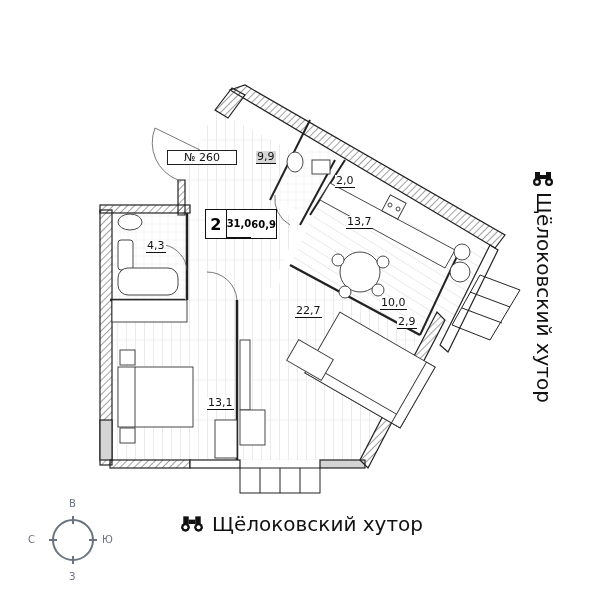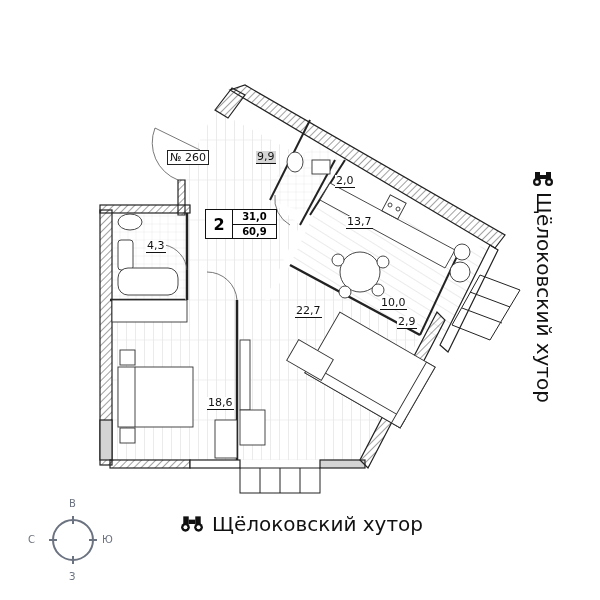--- a/index.html
+++ b/index.html
@@ -1,22 +1,22 @@
 <!DOCTYPE html>
 <html><head>
 <meta charset="utf-8">
 <style>
   html, body { margin:0; padding:0; background:#ffffff; }
   body { width:600px; height:600px; position:relative; overflow:hidden; font-family:"DejaVu Sans", sans-serif; }
   #plan { position:absolute; left:0; top:0; }
-  .label { position:absolute; font-family:"DejaVu Sans", sans-serif; font-size:11px; color:#111; background:#fff; border:1px solid #222; padding:0 2px; line-height:13px; }
+  .label { position:absolute; font-family:"DejaVu Sans", sans-serif; font-size:11px; color:#111; background:#fff; border:1px solid #222; padding:0 16px; line-height:13px; }
   .area { position:absolute; font-family:"DejaVu Sans", sans-serif; font-size:11px; color:#111; line-height:12px; border-bottom:1px solid #111; padding:0 1px; background:#fff;text-align:right; }
   .summary { position:absolute; left:205px; top:209px; width:70px; height:28px; border:1.5px solid #111; background:#fff; display:flex; }
   .summary .rooms { width:26px; display:flex; align-items:center; justify-content:center; font-weight:bold; font-size:16px; border-right:1px solid #111; }
-  .summary .vals { flex:1; display:flex; flex-direction:column; }
+  .summary .vals { flex:1; display:flex; flex-direction:row; }
   .summary .vals span { flex:1; font-size:10px; font-weight:bold; display:flex; align-items:center; justify-content:center; }
   .summary .vals span:first-child { border-bottom:1px solid #111; }
   .brand-bottom { position:absolute; left:180px; top:512px; display:flex; align-items:center; gap:8px; font-size:20px; color:#111; }
   .brand-side { position:absolute; left:528px; top:170px; width:30px; height:260px; }
   .brand-side .rot { position:absolute; left:28px; top:22px; transform-origin:0 0; transform:rotate(90deg); white-space:nowrap; font-size:20px; color:#111; }
   .compass { position:absolute; left:28px; top:495px; width:90px; height:90px; }
   .compass span { position:absolute; font-size:10px; color:#6b7280; }
 </style>
 </head>
 <body>
@@ -157,21 +157,21 @@
   </div>
 </div>
 
 <div class="area" style="left:256px;top:151px;background:#d6d6d6;">9,9</div>
 <div class="area" style="left:296px;top:175px;margin-left:39px;">2,0</div>
 <div class="area" style="left:146px;top:240px;">4,3</div>
 <div class="area" style="left:346px;top:216px;">13,7</div>
 <div class="area" style="left:380px;top:297px;">10,0</div>
 <div class="area" style="left:397px;top:316px;">2,9</div>
 <div class="area" style="left:295px;top:305px;">22,7</div>
-<div class="area" style="left:207px;top:397px;">18,6</div>
+<div class="area" style="left:207px;top:397px;">13,1</div>
 
 <div class="brand-side">
   <svg width="22" height="18" viewBox="0 0 22 18" style="position:absolute;left:4px;top:0;">
     <circle cx="5" cy="12" r="4" fill="#111"></circle>
       <circle cx="17" cy="12" r="4" fill="#111"></circle>
     <circle cx="5" cy="12" r="1.8" fill="#fff"></circle>
       <circle cx="17" cy="12" r="1.8" fill="#fff"></circle>
     <rect x="3" y="2" width="5" height="7" fill="#111"></rect>
       <rect x="14" y="2" width="5" height="7" fill="#111"></rect>
     <rect x="8" y="5" width="6" height="4" fill="#111"></rect>

